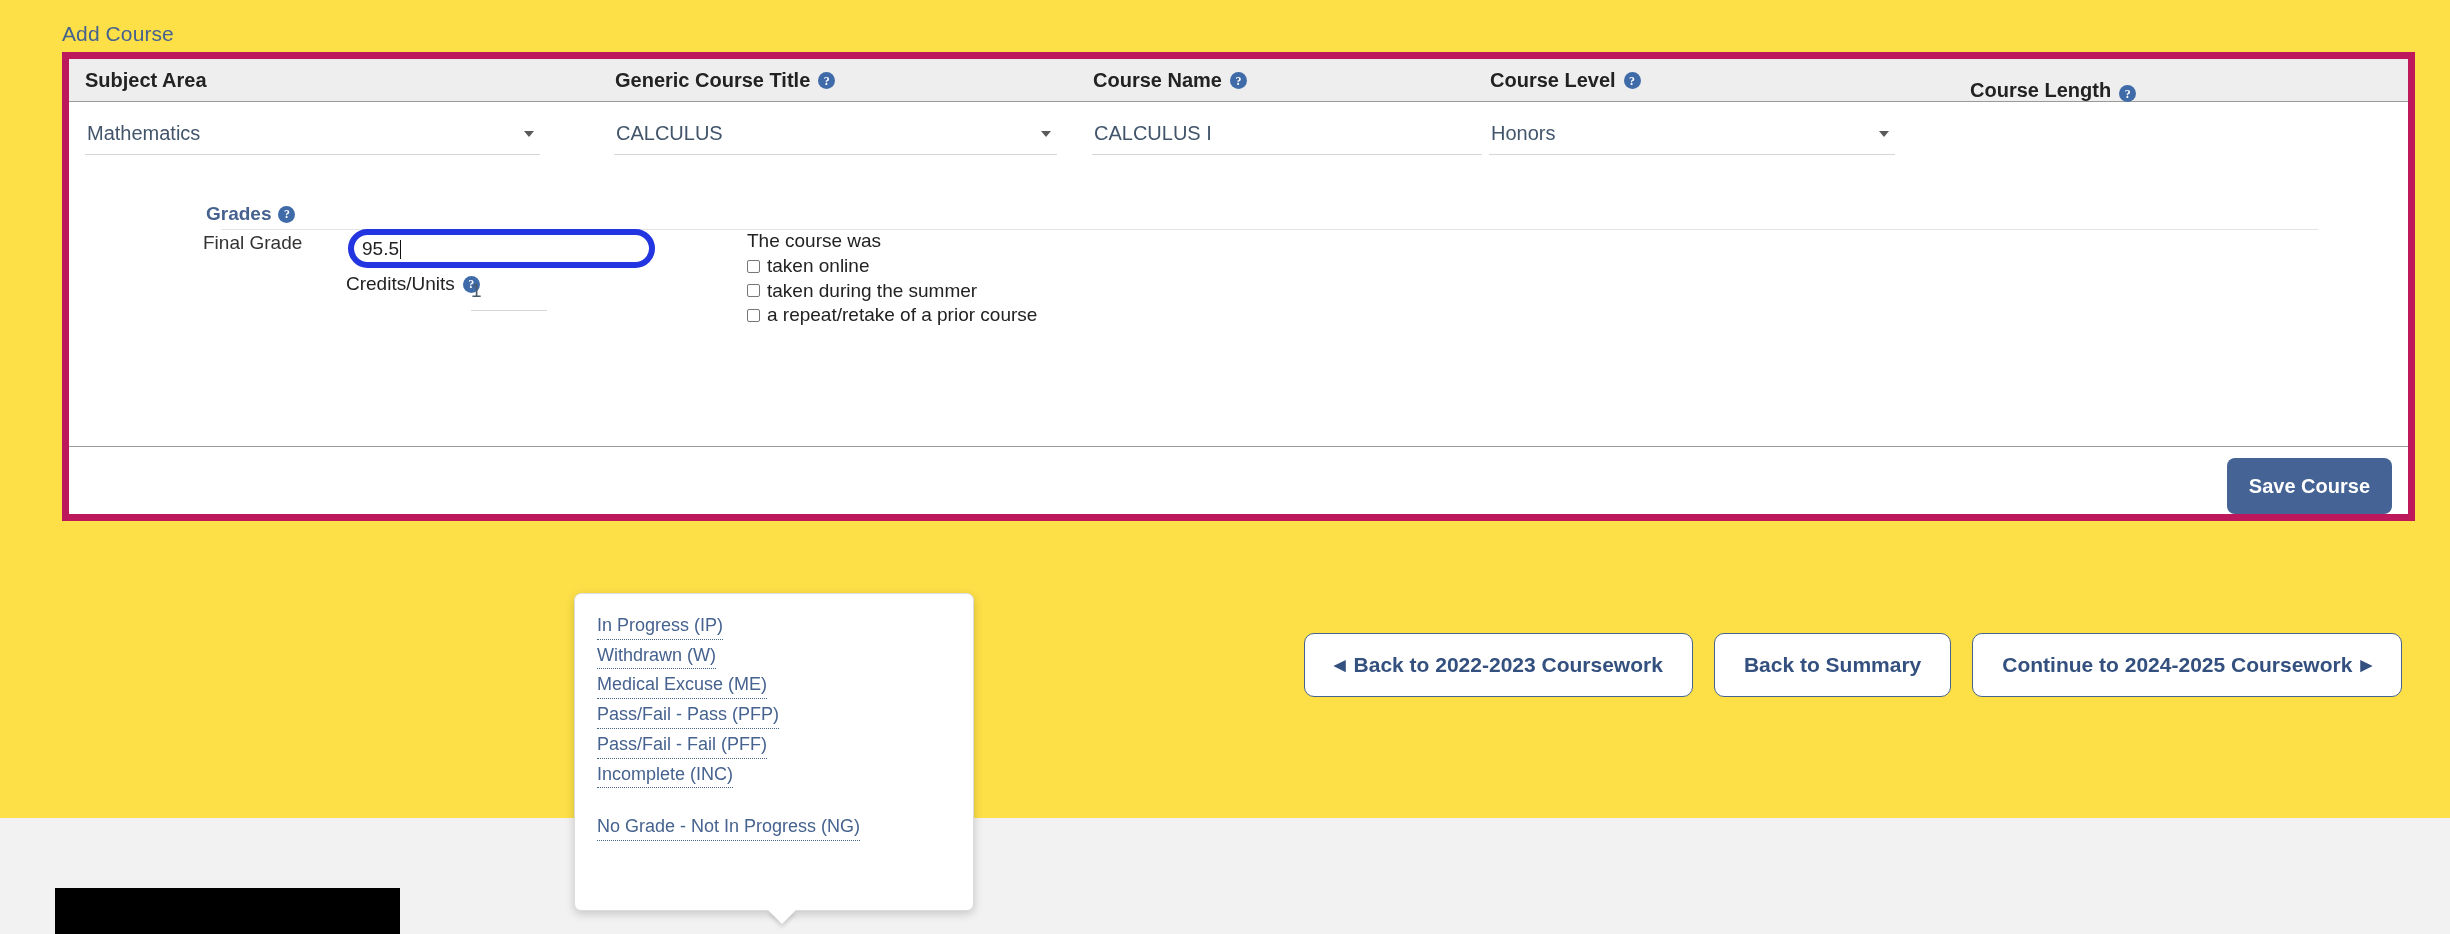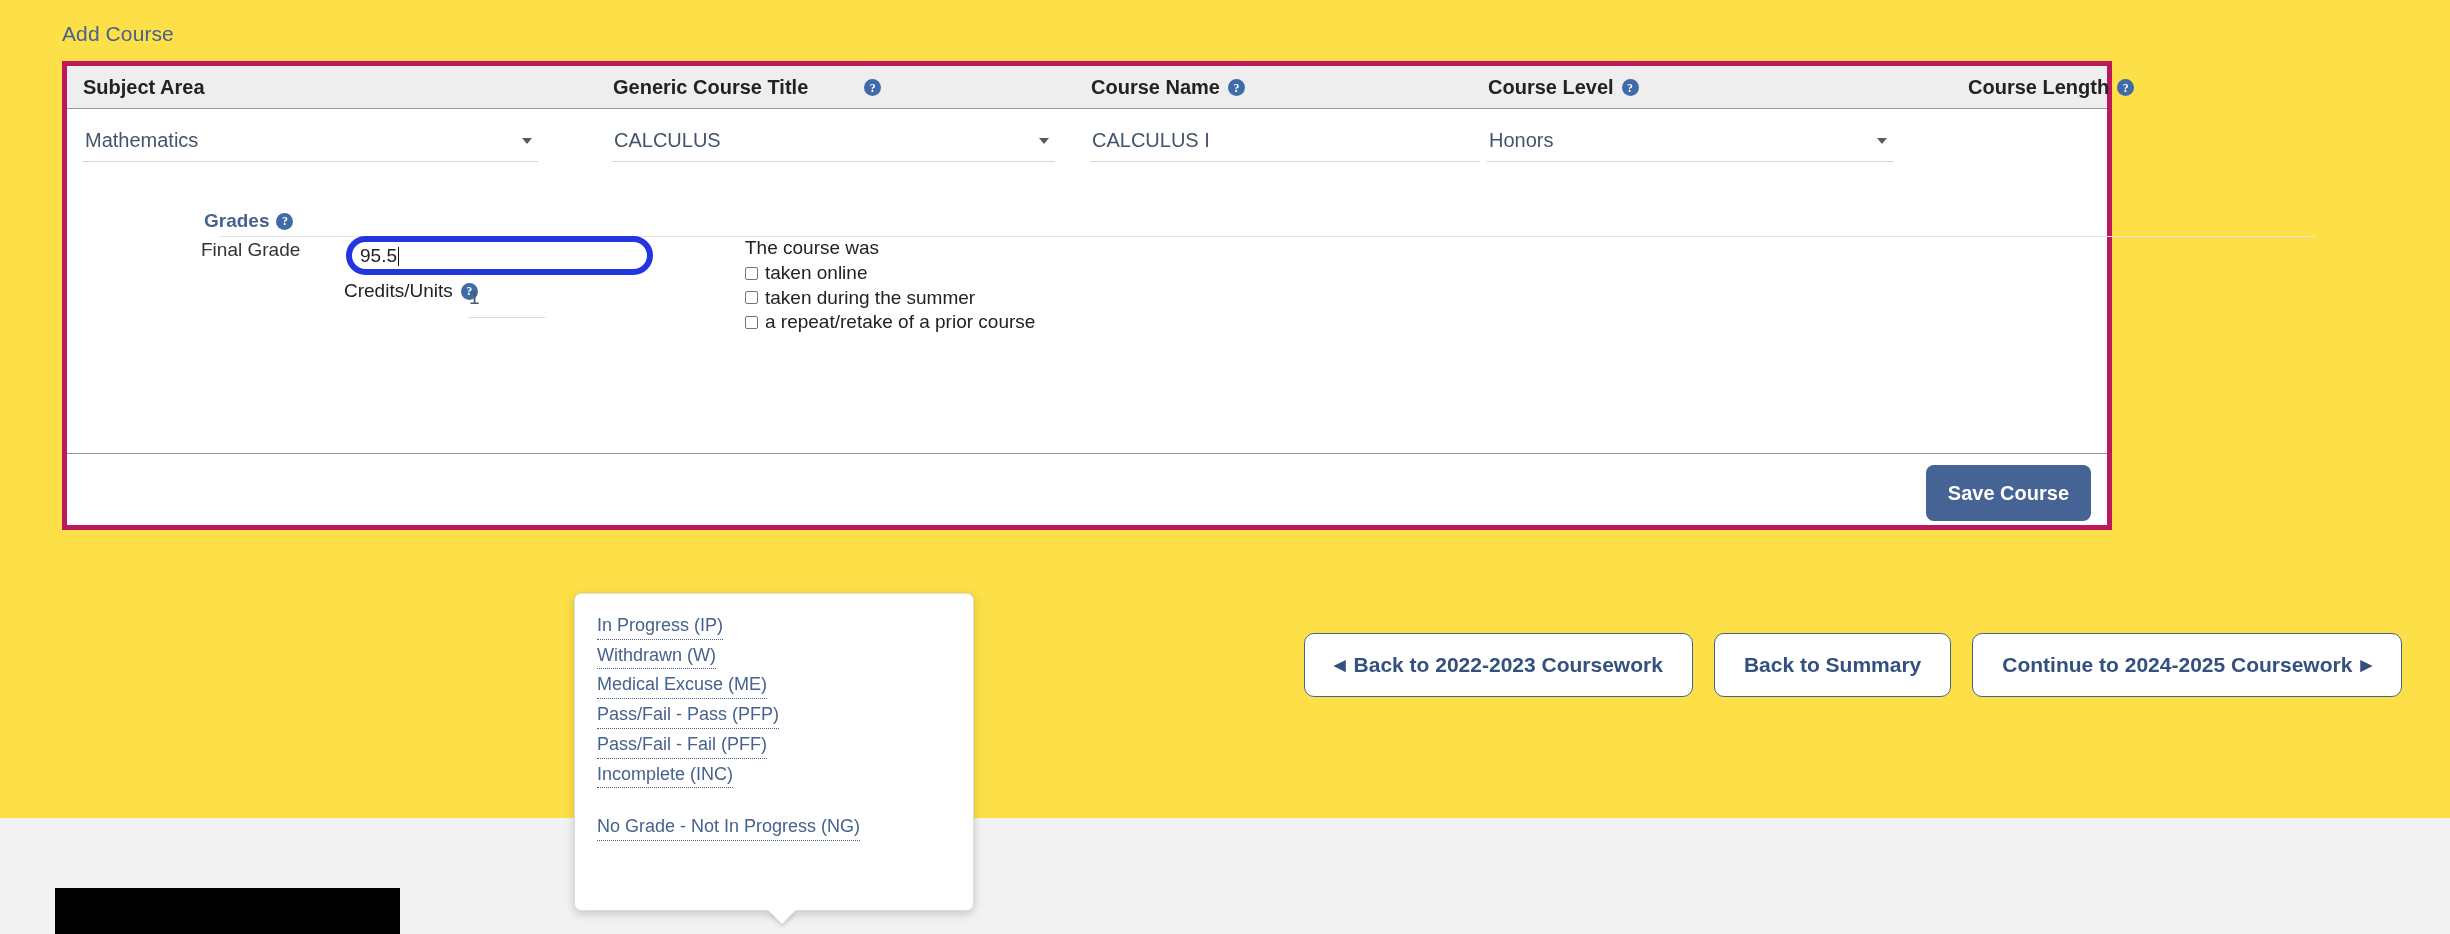--- a/index.html
+++ b/index.html
@@ -33,25 +33,25 @@
     color: #46628f;
     font-weight: 400;
     letter-spacing: .1px;
     white-space: nowrap;
   }
 
   
   .card {
     position: absolute;
     left: 62px;
-    top: 61px;
-    width: 2050px;
+    top: 52px;
+    width: 2353px;
     height: 469px;
     background: #ffffff;
-    border: 5px solid #be185d;
+    border: 7px solid #be185d;
   }
 
   
   .card-head {
     position: relative;
     height: 43px;
     background: #eeeeee;
     border-bottom: 1px solid #9a9a9a;
   }
   .col-head {
@@ -340,33 +340,33 @@
   <div class="lower-band"></div>
 
   <div class="add-course-title">Add Course</div>
 
   <div class="card">
 
     <div class="card-head">
       <div class="col-head" style="left:16px;">
         <span class="lbl">Subject Area</span>
       </div>
-      <div class="col-head" style="left:546px;gap:48px;">
+      <div class="col-head" style="left:546px;">
         <span class="lbl">Generic Course Title</span>
         <span class="help">?</span>
       </div>
       <div class="col-head" style="left:1024px;">
         <span class="lbl">Course Name</span>
         <span class="help">?</span>
       </div>
       <div class="col-head" style="left:1421px;">
         <span class="lbl">Course Level</span>
         <span class="help">?</span>
       </div>
-      <div class="col-head" style="left:1901px;">
+      <div class="col-head" style="left:1901px;align-items:flex-end;">
         <span class="lbl">Course Length</span>
         <span class="help">?</span>
       </div>
     </div>
 
     <div class="card-body">
 
       <div class="field" style="left:16px; top:16px; width:455px;">
         <div class="fval">
           <span>Mathematics</span>

